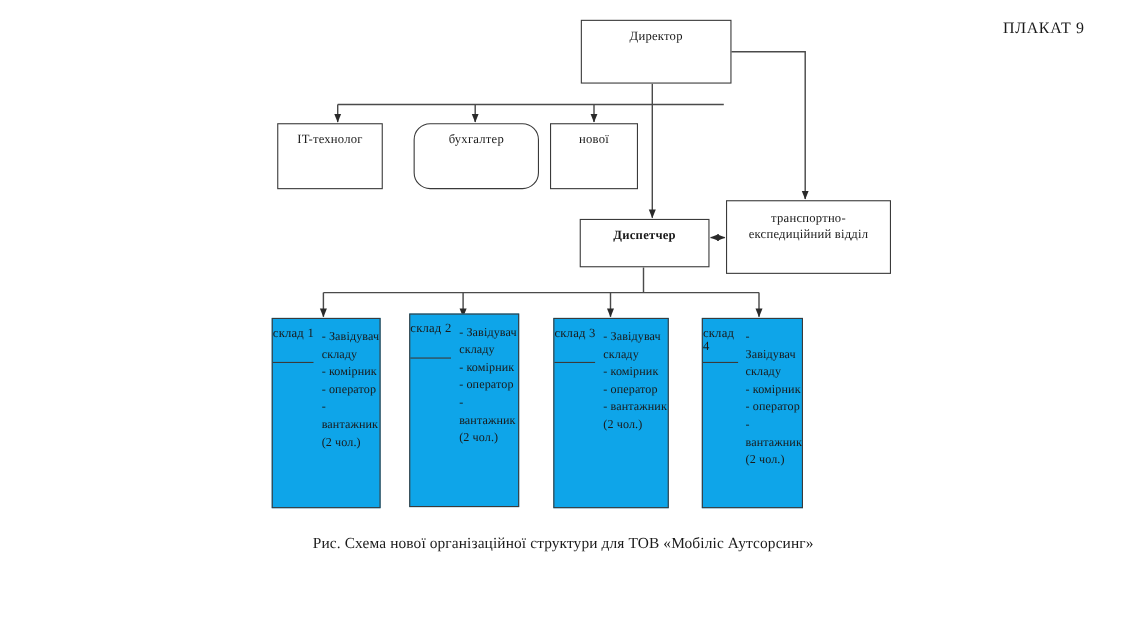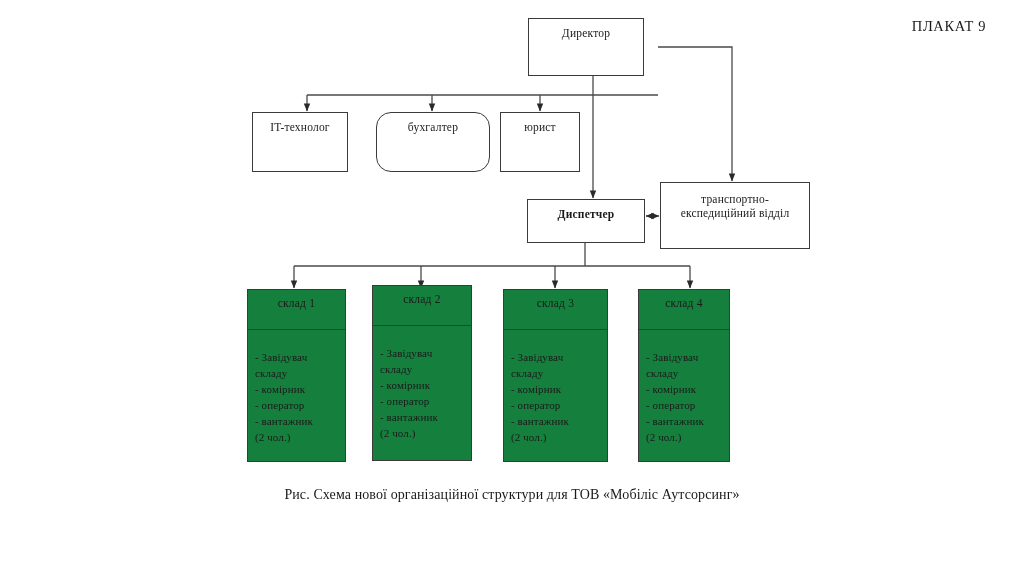--- a/index.html
+++ b/index.html
@@ -45,25 +45,23 @@
     white-space: pre-line;
   }
   .node.bold .title { font-weight: bold; }
   .node.two-line .title { padding-top: 9px; }
 
   
   .wh {
     position: absolute;
     box-sizing: border-box;
     border: 1.3px solid #3a3a3a;
-    background: #15803d;
+    background: #0ea5e9;
     z-index: 2;
     display: flex;
-    flex-direction: column;
-    gap: 11px;
   }
   .wh .wh-head {
     height: 40px;
     border-bottom: 1.3px solid #3a3a3a;
     display: flex;
     align-items: flex-start;
     justify-content: center;
     box-sizing: border-box;
   }
   .wh .wh-head span {
@@ -133,34 +131,34 @@
 
       <path d="M585,243 L585,266"></path>
       <path d="M294,266 L690,266"></path>
       <path d="M294,266 L294,288" marker-end="url(#arrow)"></path>
       <path d="M421,266 L421,288" marker-end="url(#arrow)"></path>
       <path d="M555,266 L555,288" marker-end="url(#arrow)"></path>
       <path d="M690,266 L690,288" marker-end="url(#arrow)"></path>
     </g>
   </svg>
 
-  <div class="node" style="left:528px; top:18px; width:116px; height:58px;">
+  <div class="node" style="left:528px; top:18px; width:137px; height:58px;">
     <span class="title">Директор</span>
   </div>
 
   <div class="node" style="left:252px; top:112px; width:96px; height:60px;">
     <span class="title">IT-технолог</span>
   </div>
 
   <div class="node" style="left:376px; top:112px; width:114px; height:60px;border-radius:15px;">
     <span class="title">бухгалтер</span>
   </div>
 
   <div class="node" style="left:500px; top:112px; width:80px; height:60px;">
-    <span class="title">юрист</span>
+    <span class="title">нової</span>
   </div>
 
   <div class="node bold" style="left:527px; top:199px; width:118px; height:44px;">
     <span class="title">Диспетчер</span>
   </div>
 
   <div class="node two-line" style="left:660px; top:182px; width:150px; height:67px;">
     <span class="title">транспортно-
 експедиційний відділ</span>
   </div>

